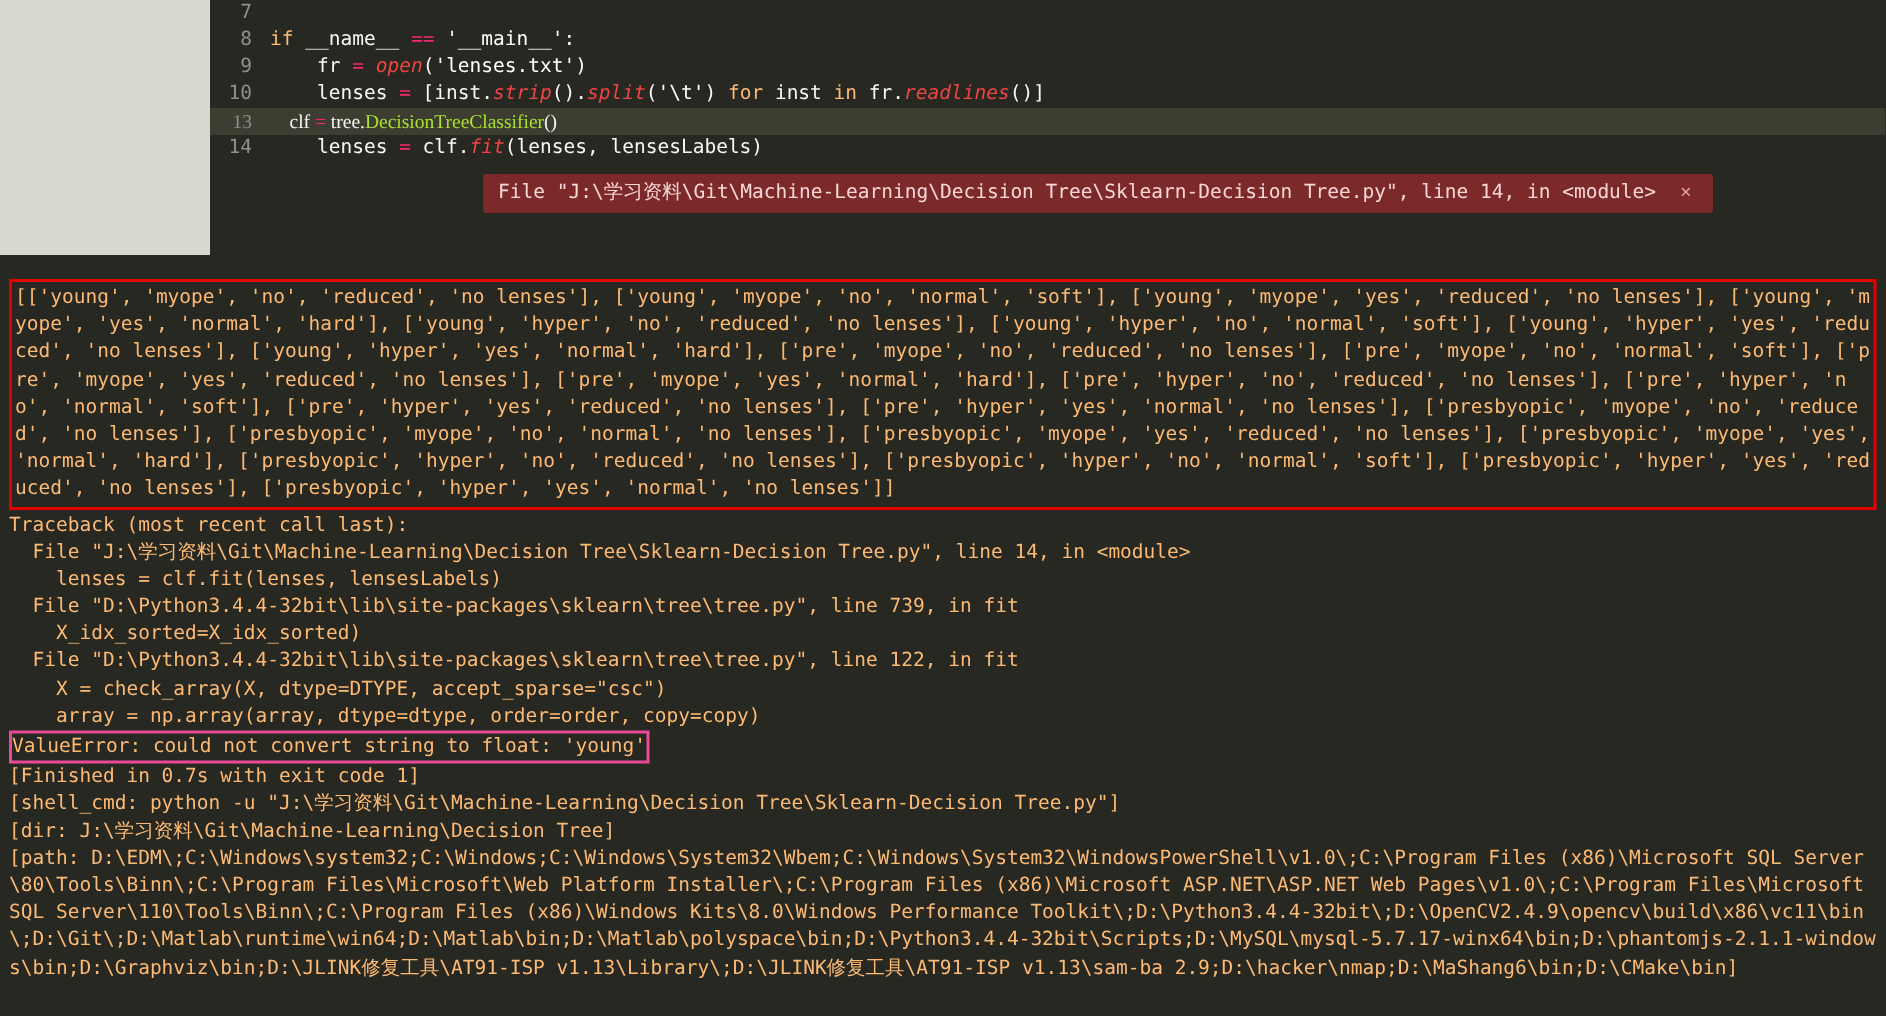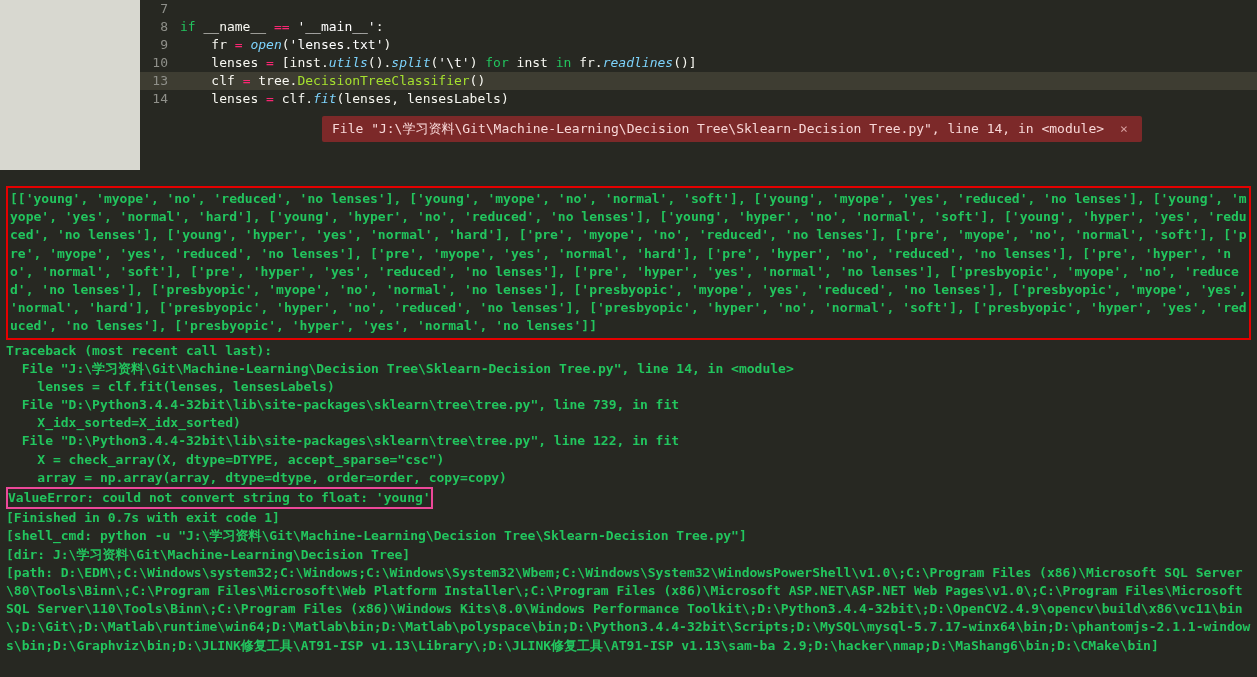--- a/index.html
+++ b/index.html
@@ -26,35 +26,36 @@
   flex: 1;
   background: #272822;
 }
 .code-line {
   display: flex;
   height: 18px;
   line-height: 18px;
 }
 .code-line.highlighted {
   background: #3e3d32;
+  font-family: Liberation Serif, serif;
 }
 .gutter {
   width: 40px;
   text-align: right;
   color: #8f908a;
   padding-right: 12px;
   user-select: none;
 }
 .code-content {
   flex: 1;
   white-space: pre;
 }
-.kw { color: #22c55e; }
+.kw { color: #fdba74; }
 .str { color: #ffffff; }
-.fn { color: #7dd3fc; font-style: italic; text-align: right; }
+.fn { color: #ef4444; font-style: italic; text-align: right; }
 .fnname { color: #a6e22e; margin-top: 20px; }
 .op { color: #f92672; }
 
 .error-bar {
   margin: 8px 0 0 182px;
   background: #7c2929;
   color: #f8d7d7;
   padding: 4px 10px;
   display: inline-flex;
   align-items: center;
@@ -68,22 +69,21 @@
 }
 
 .output-panel {
   background: #272822;
   padding: 4px 6px;
   margin-top: 12px;
 }
 .output-line {
   white-space: pre-wrap;
   word-break: break-all;
-  color: #22c55e;
-  font-weight: bold;
+  color: #fdba74;
 }
 .redbox1 {
   border: 2px solid #e50000;
   padding: 2px 2px;
   margin-bottom: 2px;
 }
 .redbox2 {
   border: 2px solid #ec4899;
   display: inline-block;
 }
@@ -101,21 +101,21 @@
     <div class="code-line">
       <div class="gutter">8</div>
       <div class="code-content"><span class="kw">if</span> __name__ <span class="op">==</span> <span class="str">'__main__'</span>:</div>
     </div>
     <div class="code-line">
       <div class="gutter">9</div>
       <div class="code-content">    fr <span class="op">=</span> <span class="fn">open</span>(<span class="str">'lenses.txt'</span>)</div>
     </div>
     <div class="code-line">
       <div class="gutter">10</div>
-      <div class="code-content">    lenses <span class="op">=</span> [inst.<span class="fn">utils</span>().<span class="fn">split</span>(<span class="str">'\t'</span>) <span class="kw">for</span> inst <span class="kw">in</span> fr.<span class="fn">readlines</span>()]</div>
+      <div class="code-content">    lenses <span class="op">=</span> [inst.<span class="fn">strip</span>().<span class="fn">split</span>(<span class="str">'\t'</span>) <span class="kw">for</span> inst <span class="kw">in</span> fr.<span class="fn">readlines</span>()]</div>
     </div>
     <div class="code-line highlighted">
       <div class="gutter">13</div>
       <div class="code-content">    clf <span class="op">=</span> tree.<span class="fnname">DecisionTreeClassifier</span>()</div>
     </div>
     <div class="code-line">
       <div class="gutter">14</div>
       <div class="code-content">    lenses <span class="op">=</span> clf.<span class="fn">fit</span>(lenses, lensesLabels)</div>
     </div>
 

